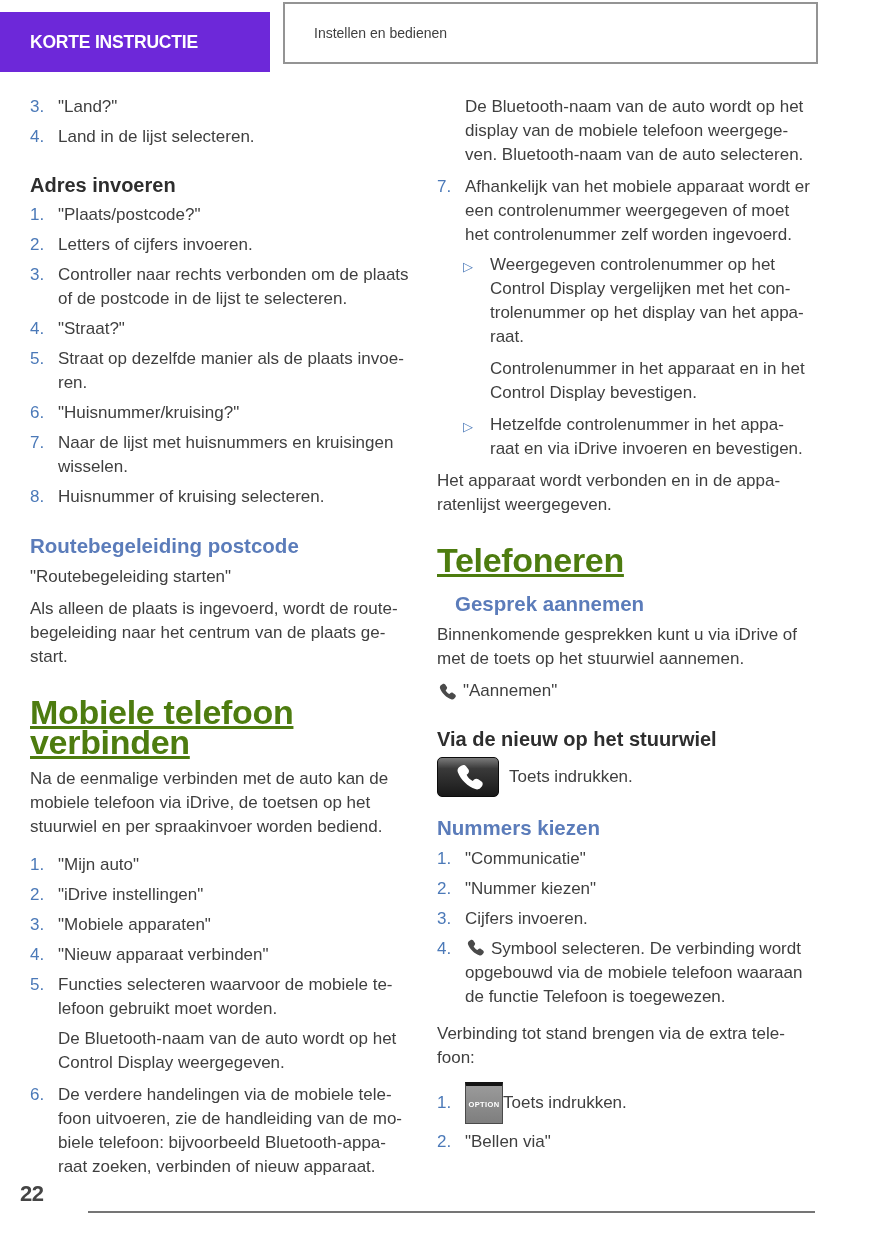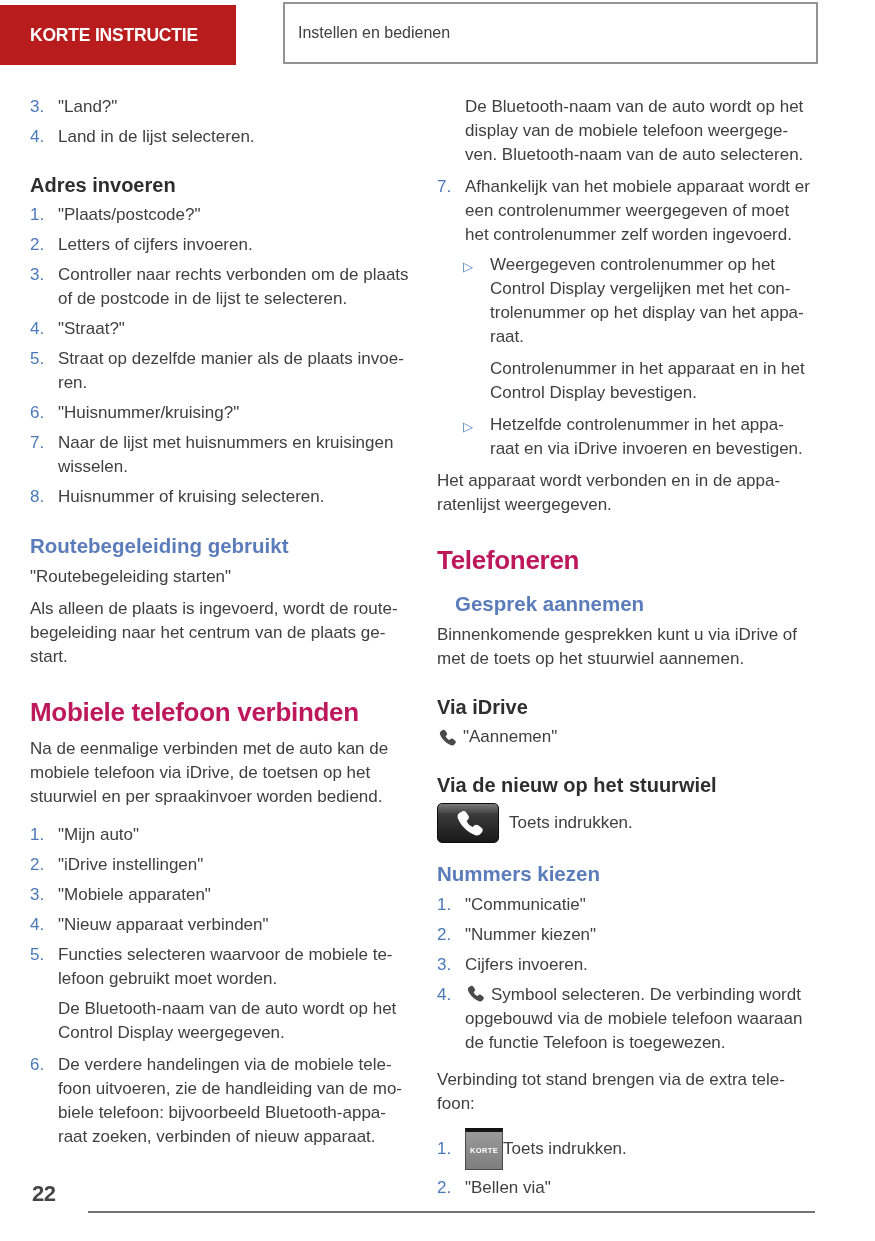--- a/index.html
+++ b/index.html
@@ -3,66 +3,66 @@
 <meta charset="utf-8">
 <style>
   * { margin:0; padding:0; box-sizing:border-box; }
   html,body { background:#ffffff; }
   .page {
     position:relative; width:875px; height:1241px; background:#ffffff;
     font-family:"Liberation Sans", sans-serif; color:#3f3f3f; overflow:hidden;
   }
   
   .hdr-tab {
-    position:absolute; left:0; top:5px; width:236px; height:60px;
-    background:#b91c1c; color:#ffffff; display:flex; align-items:center;
+    position:absolute; left:0; top:12px; width:270px; height:60px;
+    background:#6d28d9; color:#ffffff; display:flex; align-items:center;
     padding-left:30px; font-size:17.5px; font-weight:bold; letter-spacing:-0.2px;
   }
   .hdr-chapter {
     position:absolute; left:283px; top:2px; width:535px; height:62px;
     background:#ffffff; border:2px solid #949494; display:flex; align-items:center;
-    padding-left:13px; font-size:16px; color:#3f3f3f;
+    padding-left:29px; font-size:14px; color:#3f3f3f;
   }
   
   .columns { position:absolute; left:30px; top:95px; width:808px; display:flex; }
   .col { font-size:17px; line-height:24px; }
   .col-left  { width:392px; margin-right:15px; }
   .col-right { width:401px; }
   .pre { white-space:pre-line; }
   
   .oli { display:flex; margin-bottom:6px; }
   .oli .num { width:28px; flex:0 0 28px; color:#4b79b8; }
   .oli .li-text { flex:1; }
   .sub { margin:6px 0 8px 28px; }
   .tri-item { display:flex; margin:2px 0 8px 26px; }
   .tri-item .tri { width:27px; flex:0 0 27px; color:#4b79b8; font-size:13px; padding-top:2px; }
   .indent { margin-left:28px; }
   
-  .h1 { color:#be185d; font-size:26px; line-height:30px; font-weight:bold; letter-spacing:-0.3px; margin:28px 0 10px; }
+  .h1 { color:#4d7c0f; font-size:34px; line-height:30px; font-weight:bold; letter-spacing:-0.3px; margin:28px 0 10px;text-decoration:underline; }
   .h2 { color:#5b7cba; font-size:20.5px; line-height:25px; font-weight:bold; margin:24px 0 7px; }
   .h3 { color:#2e2e2e; font-size:20px; font-weight:bold; margin:24px 0 6px; }
   .para { margin-bottom:8px; }
   
   .cmd-row { display:flex; align-items:center; margin-bottom:8px; }
   .cmd-row .gap { margin-left:10px; }
   .inline-handset { display:inline-block; vertical-align:-3px; margin-right:7px; }
   .btn-phone {
     width:62px; height:40px; border-radius:5px;
     background:linear-gradient(180deg,#7b7b7b 0%,#3a3a3a 28%,#191919 100%);
     border:1px solid #0c0c0c; display:flex; align-items:center; justify-content:center;
     flex:0 0 62px;
   }
   .btn-option {
     width:38px; height:42px; background:linear-gradient(180deg,#9a9a9a,#7e7e7e);
     border:1px solid #4a4a4a; border-top:4px solid #141414;
     color:#ffffff; font-size:7.5px; font-weight:bold; letter-spacing:0.4px;
     text-align:center; padding-top:7px; flex:0 0 38px;
   }
   
-  .pagenum { position:absolute; left:32px; top:1181px; font-size:22px; font-weight:bold; color:#454545; letter-spacing:-0.5px; }
+  .pagenum { position:absolute; left:20px; top:1181px; font-size:22px; font-weight:bold; color:#454545; letter-spacing:-0.5px; }
   .footrule { position:absolute; left:88px; top:1211px; width:727px; height:2px; background:#757575; }
 </style>
 </head>
 <body>
 
 <div class="page">
 
   <div class="hdr-tab">
     <span>KORTE INSTRUCTIE</span>
   </div>
@@ -114,21 +114,21 @@
       <div class="oli">
         <span class="num">7.</span>
         <span class="li-text pre">Naar de lijst met huisnummers en kruisingen
 wisselen.</span>
       </div>
       <div class="oli">
         <span class="num">8.</span>
         <span class="li-text pre">Huisnummer of kruising selecteren.</span>
       </div>
 
-      <div class="h2">Routebegeleiding gebruikt</div>
+      <div class="h2">Routebegeleiding postcode</div>
       <div class="para pre">"Routebegeleiding starten"</div>
       <div class="para pre">Als alleen de plaats is ingevoerd, wordt de route-
 begeleiding naar het centrum van de plaats ge-
 start.</div>
 
       <div class="h1">Mobiele telefoon verbinden</div>
       <div class="para pre" style="margin-bottom:14px;">Na de eenmalige verbinden met de auto kan de
 mobiele telefoon via iDrive, de toetsen op het
 stuurwiel en per spraakinvoer worden bediend.</div>
 
@@ -195,21 +195,20 @@
 
       <div class="para pre">Het apparaat wordt verbonden en in de appa-
 ratenlijst weergegeven.</div>
 
       <div class="h1">Telefoneren</div>
 
       <div class="h2" style="margin-top:16px;margin-left:18px;">Gesprek aannemen</div>
       <div class="para pre">Binnenkomende gesprekken kunt u via iDrive of
 met de toets op het stuurwiel aannemen.</div>
 
-      <div class="h3">Via iDrive</div>
       <div class="cmd-row">
         <svg class="inline-handset" width="19" height="19" viewBox="0 0 24 24">
           <path fill="#4a4a4a" d="M6.8 2.9C7.9 2 9.6 2.2 10.4 3.3l1.9 2.6c.8 1.1.6 2.6-.4 3.5l-1 .9c1 2.2 2.7 3.9 4.9 4.9l.9-1c.9-1 2.4-1.2 3.5-.4l2.6 1.9c1.1.8 1.3 2.5.4 3.6l-1.3 1.5c-1 1.1-2.6 1.5-4 .9C12 19.9 6.1 14 3.9 8.2c-.6-1.4-.2-3 .9-4l2-1.3z"></path>
         </svg>
         <span>"Aannemen"</span>
       </div>
 
       <div class="h3">Via de nieuw op het stuurwiel</div>
       <div class="cmd-row">
         <div class="btn-phone">
@@ -242,21 +241,21 @@
 opgebouwd via de mobiele telefoon waaraan
 de functie Telefoon is toegewezen.</span></span>
       </div>
 
       <div class="para pre" style="margin-top:13px;">Verbinding tot stand brengen via de extra tele-
 foon:</div>
 
       <div class="oli" style="align-items:center; margin-top:12px;">
         <span class="num">1.</span>
         <div class="btn-option">
-          <span>KORTE</span>
+          <span>OPTION</span>
         </div>
         <span class="gap">Toets indrukken.</span>
       </div>
       <div class="oli">
         <span class="num">2.</span>
         <span class="li-text pre">"Bellen via"</span>
       </div>
 
     </div>
   </div>

